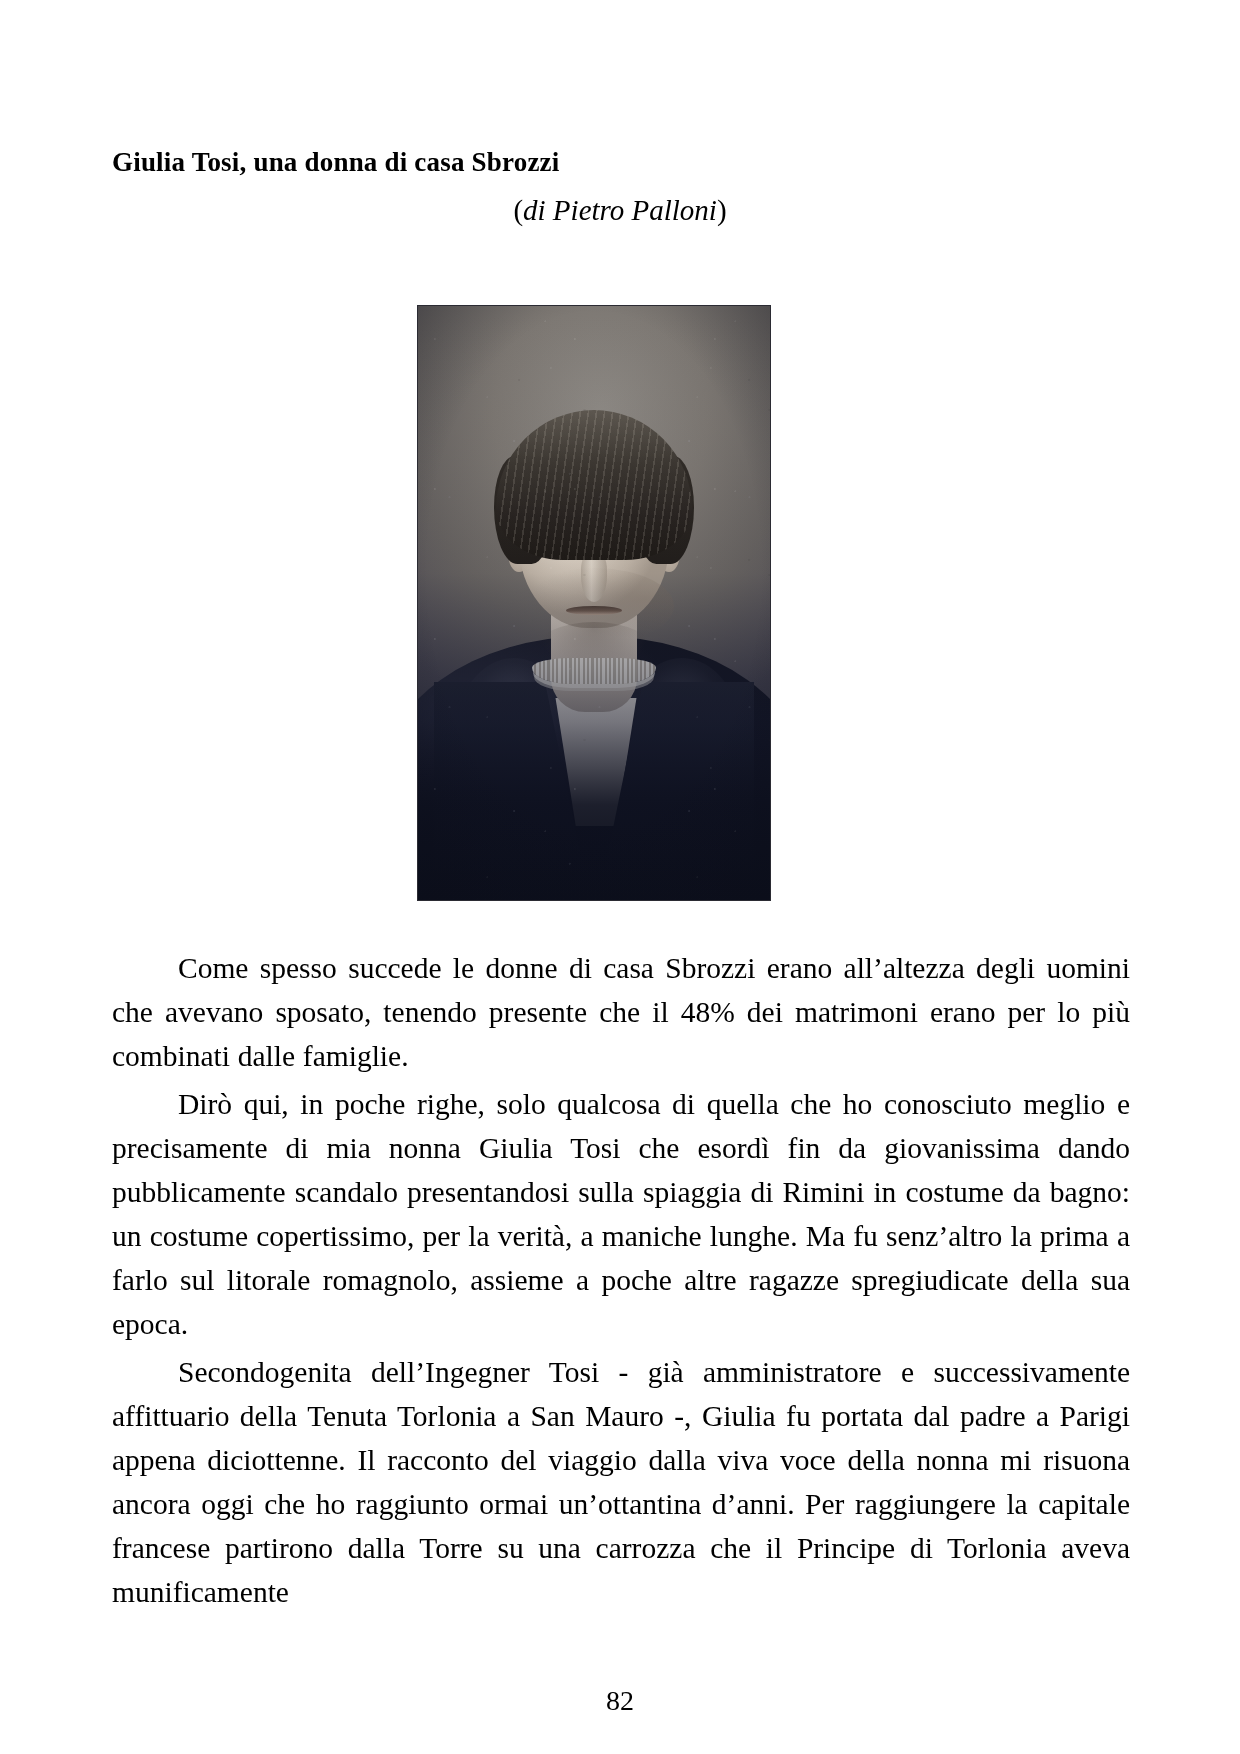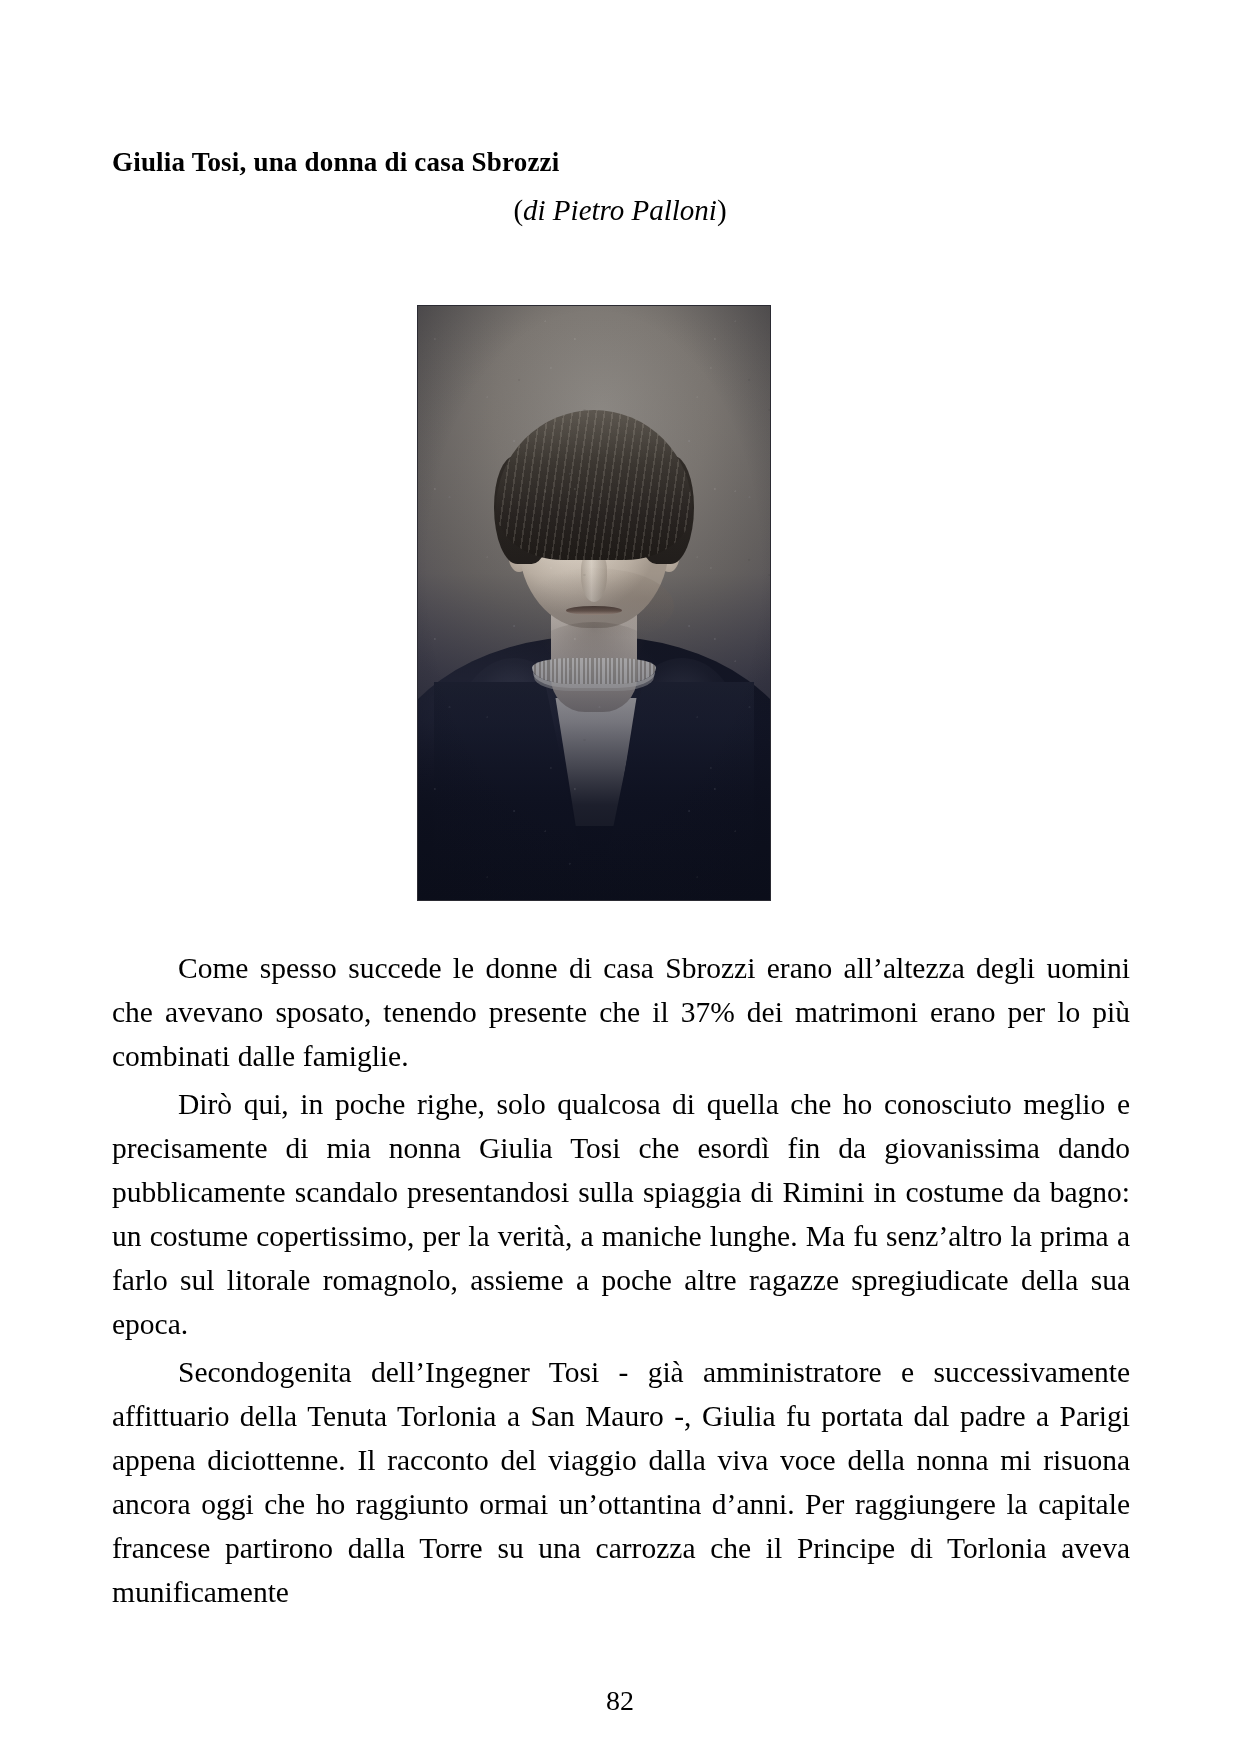--- a/index.html
+++ b/index.html
@@ -377,20 +377,20 @@
         <div class="choker"></div>
       </div>
 
       <div class="backdrop-blend"></div>
       <div class="grain"></div>
       <div class="vignette"></div>
     </div>
   </figure>
 
   <div class="body-text">
-    <p>Come spesso succede le donne di casa Sbrozzi erano all’altezza degli uomini che avevano sposato, tenendo presente che il 37% dei matrimoni erano per lo più combinati dalle famiglie.</p>
+    <p>Come spesso succede le donne di casa Sbrozzi erano all’altezza degli uomini che avevano sposato, tenendo presente che il 48% dei matrimoni erano per lo più combinati dalle famiglie.</p>
     <p>Dirò qui, in poche righe, solo qualcosa di quella che ho conosciuto meglio e precisamente di mia nonna Giulia Tosi che esordì fin da giovanissima dando pubblicamente scandalo presentandosi sulla spiaggia di Rimini in costume da bagno: un costume copertissimo, per la verità, a maniche lunghe. Ma fu senz’altro la prima a farlo sul litorale romagnolo, assieme a poche altre ragazze spregiudicate della sua epoca.</p>
     <p>Secondogenita dell’Ingegner Tosi - già amministratore e successivamente affittuario della Tenuta Torlonia a San Mauro -, Giulia fu portata dal padre a Parigi appena diciottenne. Il racconto del viaggio dalla viva voce della nonna mi risuona ancora oggi che ho raggiunto ormai un’ottantina d’anni. Per raggiungere la capitale francese partirono dalla Torre su una carrozza che il Principe di Torlonia aveva munificamente</p>
   </div>
 
   <div class="page-number">82</div>
 
 </div>
 
 </body></html>

